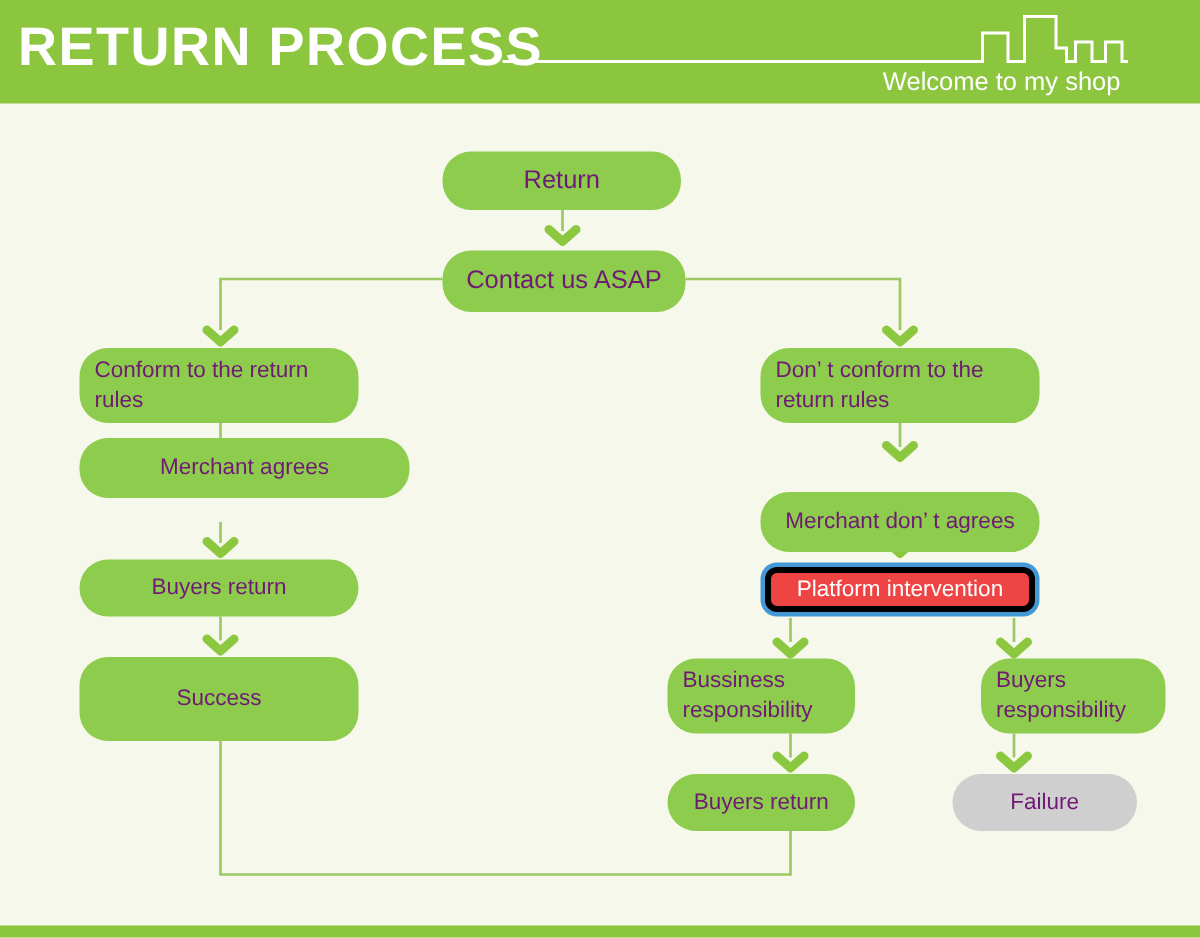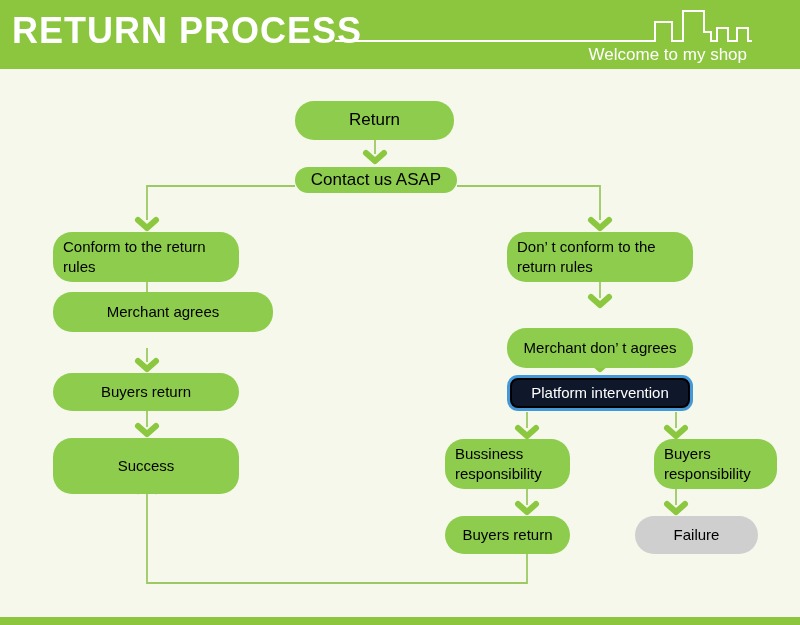--- a/index.html
+++ b/index.html
@@ -17,27 +17,27 @@
   
   .footer{position:absolute;left:0;bottom:0;width:800px;height:8px;background:#8CC63F;}
 
   
   .connectors{position:absolute;left:0;top:0;width:800px;height:625px;z-index:1;}
   .stem{stroke:#9CC964;stroke-width:1.8;fill:none;}
   .chev{stroke:#8CC83F;stroke-width:6;fill:none;stroke-linecap:round;stroke-linejoin:round;}
 
   
   .node{position:absolute;z-index:2;display:flex;align-items:center;justify-content:center;
-        box-sizing:border-box;border-radius:19px;color:#000000;font-size:15px;line-height:1.35;}
+        box-sizing:border-box;border-radius:19px;color:#701a75;font-size:15px;line-height:1.35;}
   .node.green{background:#8DCC4C;}
   .node.gray{background:#CFCFCF;}
   .node.center{text-align:center;padding:0 8px;}
   .node.left2{justify-content:flex-start;text-align:left;padding:16px 10px;}
   .node.big{font-size:17px;}
-  .node.blue{background:#0f172a;color:#FFFFFF;border:2px solid #000000;
+  .node.blue{background:#ef4444;color:#FFFFFF;border:4px solid #000000;
              box-shadow:0 0 0 3px #4598D8;border-radius:8px;}
 </style>
 </head>
 <body>
 
 <div class="stage">
 
   <div class="header">
     <svg class="header-deco" viewBox="0 0 800 67">
       <polyline points="335,41 655,41 655,22 672,22 672,41 683,41 683,11 704,11 704,32 711,32 711,41 717,41 717,28 728,28 728,41 737,41 737,28 748,28 748,41 752,41" fill="none" stroke="#FFFFFF" stroke-width="2"></polyline>
@@ -75,21 +75,21 @@
     <path class="chev" d="M518,504 L527,512 L536,504"></path>
     <path class="chev" d="M667,504 L676,512 L685,504"></path>
 
     <path class="chev" d="M138,491 L147,483 L156,491"></path>
   </svg>
 
   <div class="node green center big" style="left:295px;top:101px;width:159px;height:39px">
     <span>Return</span>
   </div>
 
-  <div class="node green center big" style="left:295px;top:167px;width:162px;height:26px">
+  <div class="node green center big" style="left:295px;top:167px;width:162px;height:41px">
     <span>Contact us ASAP</span>
   </div>
 
   <div class="node green left2" style="left:53px;top:232px;width:186px;height:50px">
     <span>Conform to the return rules</span>
   </div>
 
   <div class="node green center" style="left:53px;top:292px;width:220px;height:40px">
     <span>Merchant agrees</span>
   </div>

